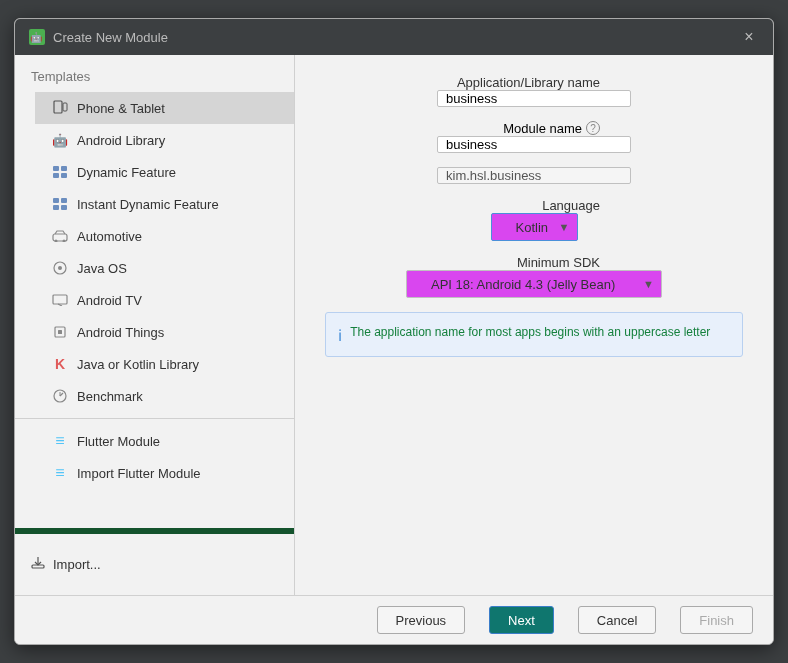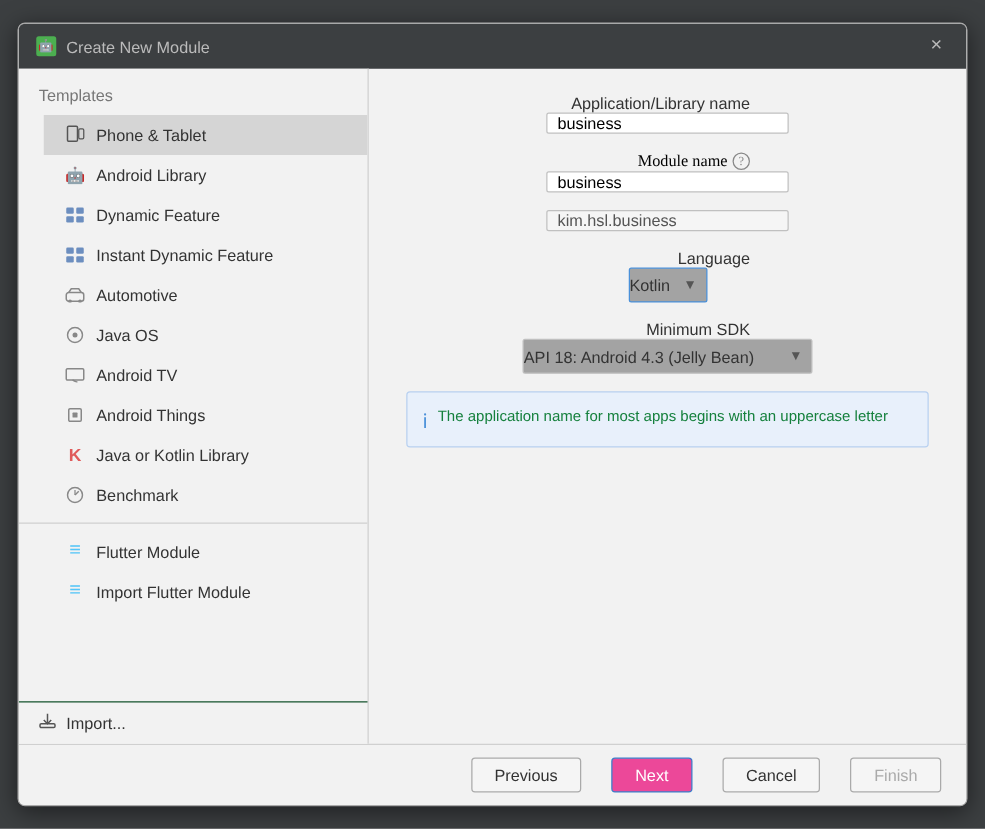--- a/index.html
+++ b/index.html
@@ -98,22 +98,22 @@
       justify-content: center;
       font-size: 13px;
       flex-shrink: 0;
     }
     .sidebar-divider {
       height: 1px;
       background: #d0d0d0;
       margin: 6px 0;
     }
     .sidebar-bottom {
-      padding: 2px 16px;
-      border-top: 1px solid #14532d;
+      padding: 16px 16px;
+      border-top: 6px solid #14532d;
     }
     .sidebar-bottom-item {
       display: flex;
       align-items: center;
       gap: 8px;
       padding: 6px 0;
       cursor: pointer;
       color: #333;
       font-size: 13px;
     }
@@ -134,26 +134,24 @@
     }
     .form-label {
       width: 160px;
       color: #333;
       font-size: 13px;
       text-align: right;
       padding-right: 14px;
     }
     .form-label-with-help {
       display: flex;
-      align-items: center;
       justify-content: flex-end;
       gap: 4px;
       width: 160px;
       padding-right: 14px;
-      font-family: Liberation Serif, serif;
     }
     .help-icon {
       width: 14px;
       height: 14px;
       border-radius: 50%;
       border: 1px solid #888;
       color: #888;
       font-size: 10px;
       display: flex;
       align-items: center;
@@ -175,22 +173,22 @@
       color: #555;
     }
     .form-select-wrapper {
       flex: 1;
       position: relative;
     }
     .form-select {
       width: 100%;
       height: 28px;
       border: 1px solid #4a90d9;
-      background: #a3a3a3;
-      padding: 0 28px 0 0;
+      background: #d946ef;
+      padding: 0 28px 0 24px;
       font-size: 13px;
       outline: none;
       border-radius: 2px;
       appearance: none;
       cursor: pointer;
       color: #333;
     }
     .form-select-arrow {
       position: absolute;
       right: 8px;
@@ -237,21 +235,21 @@
       height: 28px;
       padding: 0 18px;
       border-radius: 3px;
       font-size: 13px;
       cursor: pointer;
       border: 1px solid #aaa;
       background: #f5f5f5;
       color: #333;
     }
     .btn-primary {
-      background: #ec4899;
+      background: #0f766e;
       border-color: #3a7dc9;
       color: white;
     }
     .btn-disabled {
       color: #aaa;
       cursor: default;
     }
 
     
     .icon-android { color: #77c257; }

